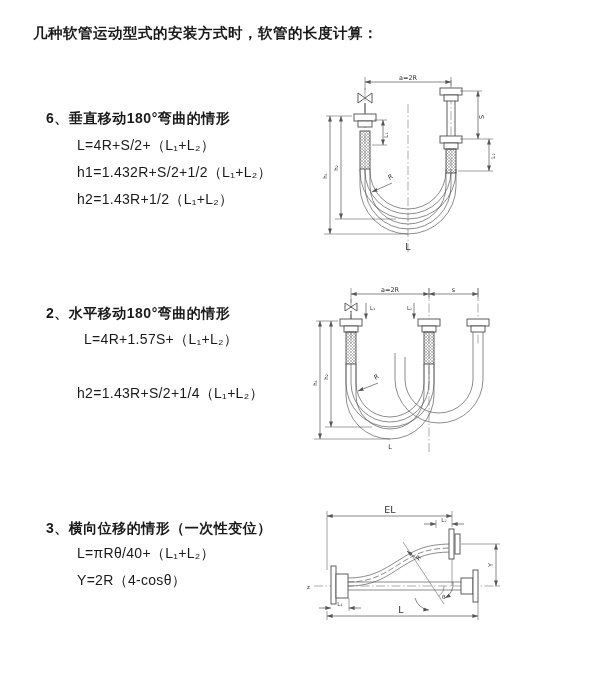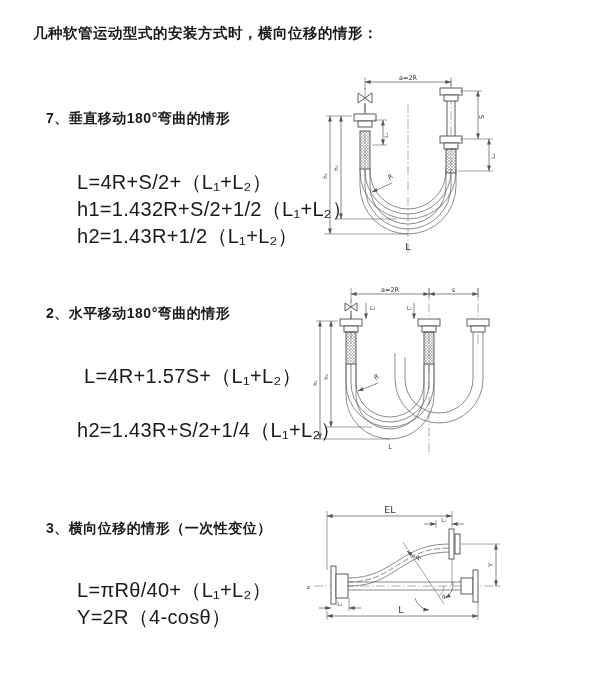--- a/index.html
+++ b/index.html
@@ -3,21 +3,21 @@
 <meta charset="utf-8">
 <style>
   html,body{margin:0;padding:0;background:#ffffff;}
   .page{
     position:relative;width:600px;height:675px;background:#ffffff;
     font-family:"Liberation Sans","DejaVu Sans",sans-serif;color:#1a1a1a;overflow:hidden;
   }
   .abs{position:absolute;white-space:nowrap;}
   .title{font-size:14.5px;font-weight:bold;letter-spacing:0.5px;}
   .heading{font-size:14px;font-weight:bold;letter-spacing:0.5px;}
-  .formula{font-size:20px;letter-spacing:0.3px;margin-top:32px;}
+  .formula{font-size:14px;letter-spacing:0.3px;}
   svg{position:absolute;overflow:visible;}
   svg text{font-family:"DejaVu Sans","Liberation Sans",sans-serif;fill:#333;}
   .ln{stroke:#4d4d4d;stroke-width:0.9;fill:none;}
   .thin{stroke:#5a5a5a;stroke-width:0.7;fill:none;}
   .cl{stroke:#777;stroke-width:0.6;fill:none;stroke-dasharray:9 2.5 1.5 2.5;}
   .dash{stroke:#5a5a5a;stroke-width:0.7;fill:none;stroke-dasharray:6 2.5;}
   .dim{stroke:#555;stroke-width:0.7;fill:none;}
   .ext{stroke:#555;stroke-width:0.55;fill:none;}
   .fit{fill:#ffffff;stroke:#4d4d4d;stroke-width:0.9;}
   .braid{fill:url(#braidpat);stroke:#4d4d4d;stroke-width:0.9;}
@@ -35,23 +35,23 @@
     <defs>
       <marker id="arr" viewBox="0 0 10 10" refX="10" refY="5" markerWidth="8" markerHeight="8" orient="auto-start-reverse" markerUnits="strokeWidth">
         <path d="M0,1.5 L10,5 L0,8.5 z" fill="#555"></path>
       </marker>
       <pattern id="braidpat" width="3" height="3" patternUnits="userSpaceOnUse">
         <path d="M0,0 L3,3 M3,0 L0,3" stroke="#777" stroke-width="0.45"></path>
       </pattern>
     </defs>
   </svg>
 
-  <div class="abs title" style="left:33px;top:24px;">几种软管运动型式的安装方式时，横向位移的情形：</div>
-
-  <div class="abs heading" style="left:46px;top:110px;">7、垂直移动180°弯曲的情形</div>
+  <div class="abs title" style="left:33px;top:24px;">几种软管运动型式的安装方式时，软管的长度计算：</div>
+
+  <div class="abs heading" style="left:46px;top:110px;">6、垂直移动180°弯曲的情形</div>
   <div class="abs formula" style="left:77px;top:137px;">L=4R+S/2+（L₁+L₂）</div>
   <div class="abs formula" style="left:77px;top:164px;">h1=1.432R+S/2+1/2（L₁+L₂）</div>
   <div class="abs formula" style="left:77px;top:191px;">h2=1.43R+1/2（L₁+L₂）</div>
 
   <div class="abs heading" style="left:46px;top:305px;text-align:center;">2、水平移动180°弯曲的情形</div>
   <div class="abs formula" style="left:84px;top:331px;">L=4R+1.57S+（L₁+L₂）</div>
   <div class="abs formula" style="left:77px;top:385px;">h2=1.43R+S/2+1/4（L₁+L₂）</div>
 
   <div class="abs heading" style="left:46px;top:520px;">3、横向位移的情形（一次性变位）</div>
   <div class="abs formula" style="left:77px;top:545px;">L=πRθ/40+（L₁+L₂）</div>

